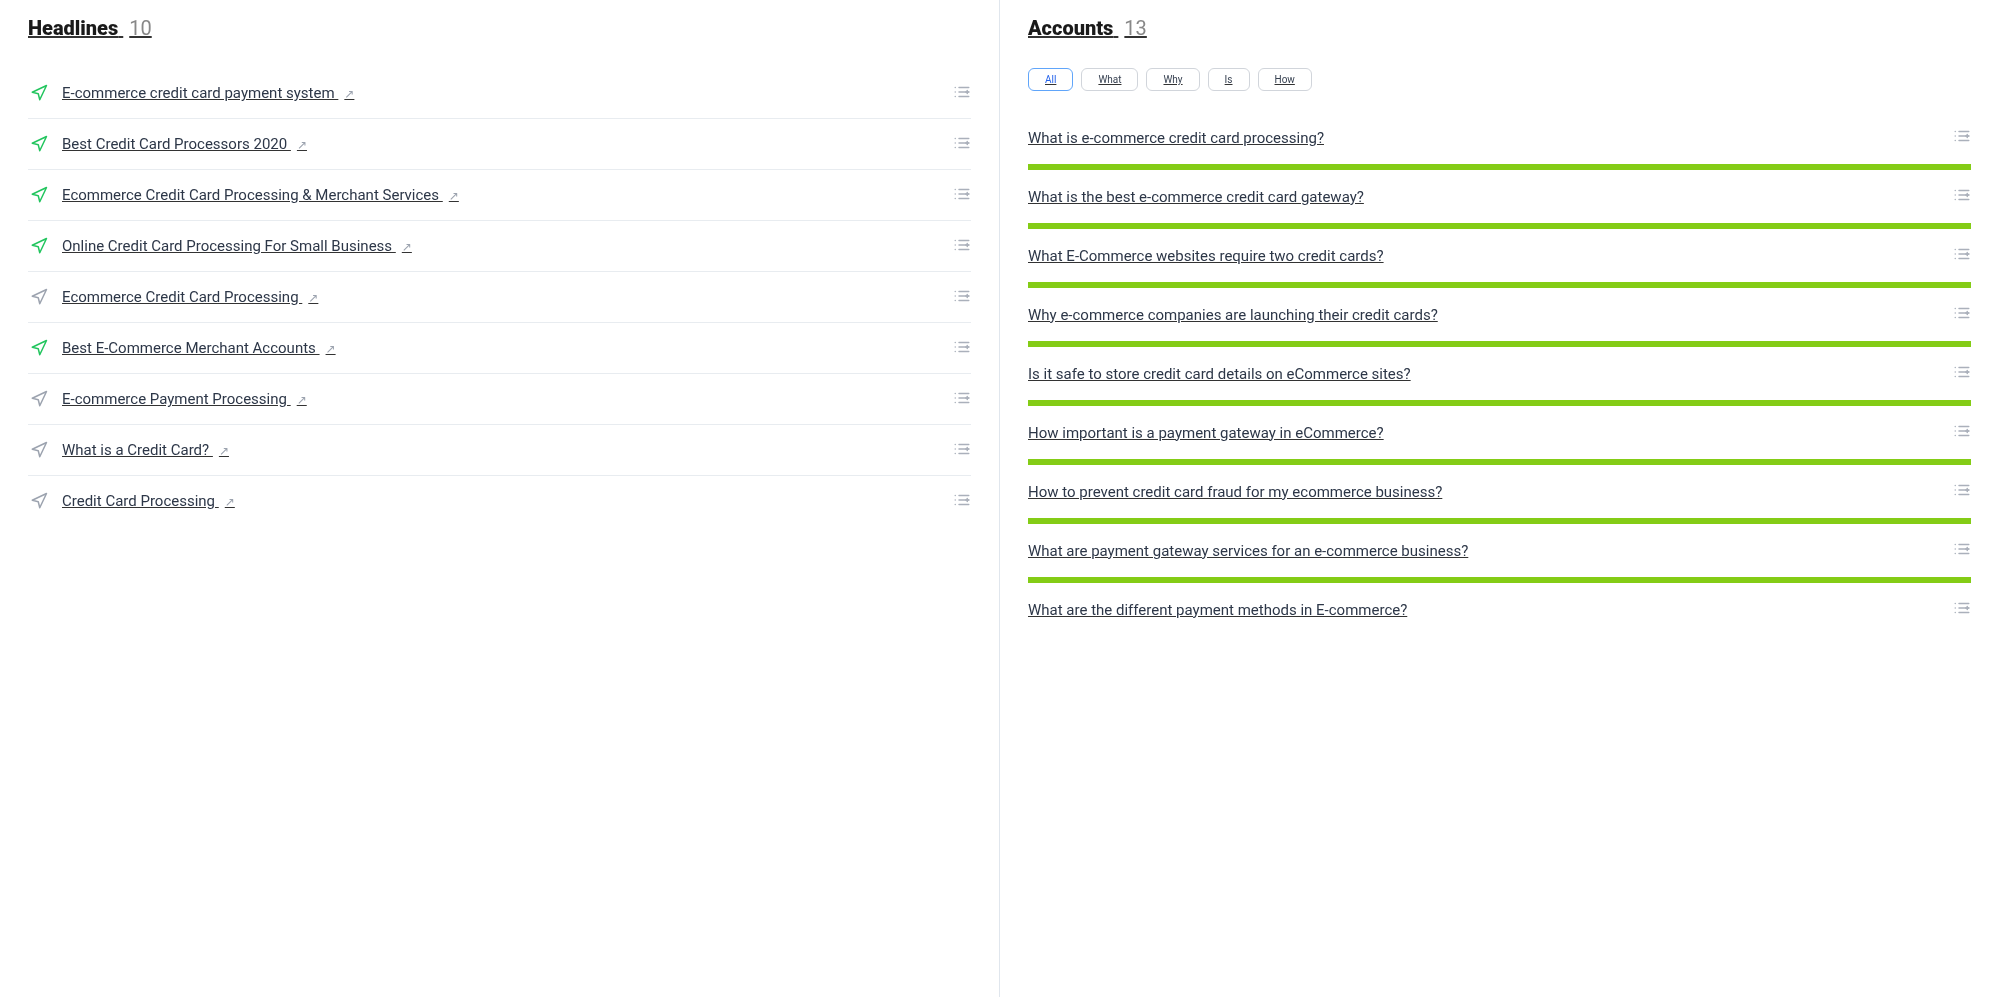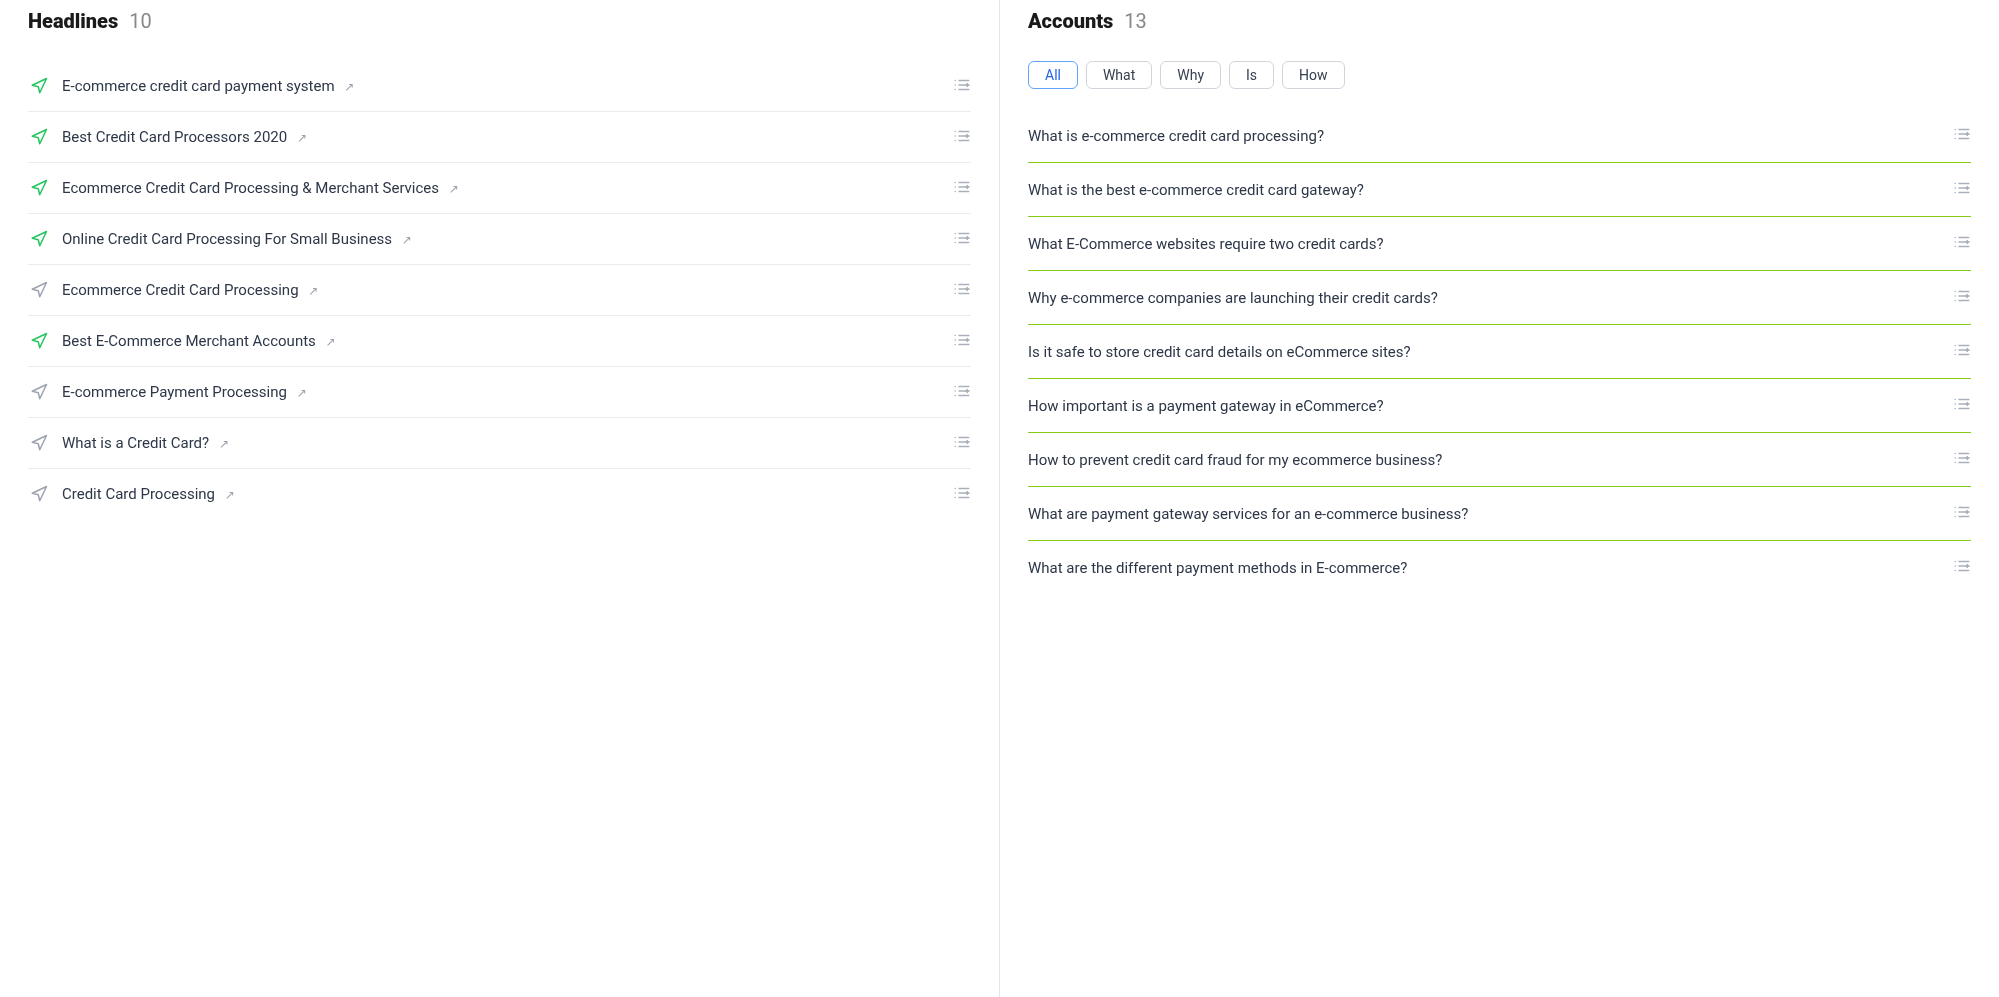--- a/index.html
+++ b/index.html
@@ -11,22 +11,23 @@
     }
     .container {
       display: flex;
       background: #fff;
       min-height: 997px;
       max-width: 1999px;
       margin: 0 auto;
     }
     .panel {
       flex: 1;
-      padding: 9px 28px;
+      padding: 16px 28px;
       background: #fff;
+      text-decoration: underline;
     }
     .panel-left {
       border-right: 1px solid #e0e6ed;
     }
     .panel-header {
       font-size: 20px;
       font-weight: 700;
       color: #1a1a1a;
       margin-bottom: 20px;
       padding-bottom: 8px;
@@ -77,34 +78,34 @@
       display: flex;
       gap: 8px;
       margin-bottom: 20px;
     }
     .filter-btn {
       padding: 5px 16px;
       border: 1px solid #d1d5db;
       border-radius: 6px;
       background: #fff;
       color: #374151;
-      font-size: 14px;
+      font-size: 10px;
       cursor: pointer;
       font-family: inherit;
     }
     .filter-btn.active {
       background: #fff;
       border-color: #60a5fa;
       color: #2563eb;
     }
     .question-item {
       display: flex;
       align-items: center;
       padding: 16px 0;
-      border-bottom: 1px solid #84cc16;
+      border-bottom: 6px solid #84cc16;
     }
     .question-item:last-child {
       border-bottom: none;
     }
     .question-text {
       flex: 1;
       font-size: 15px;
       color: #2d3748;
     }
     .question-add-icon {

